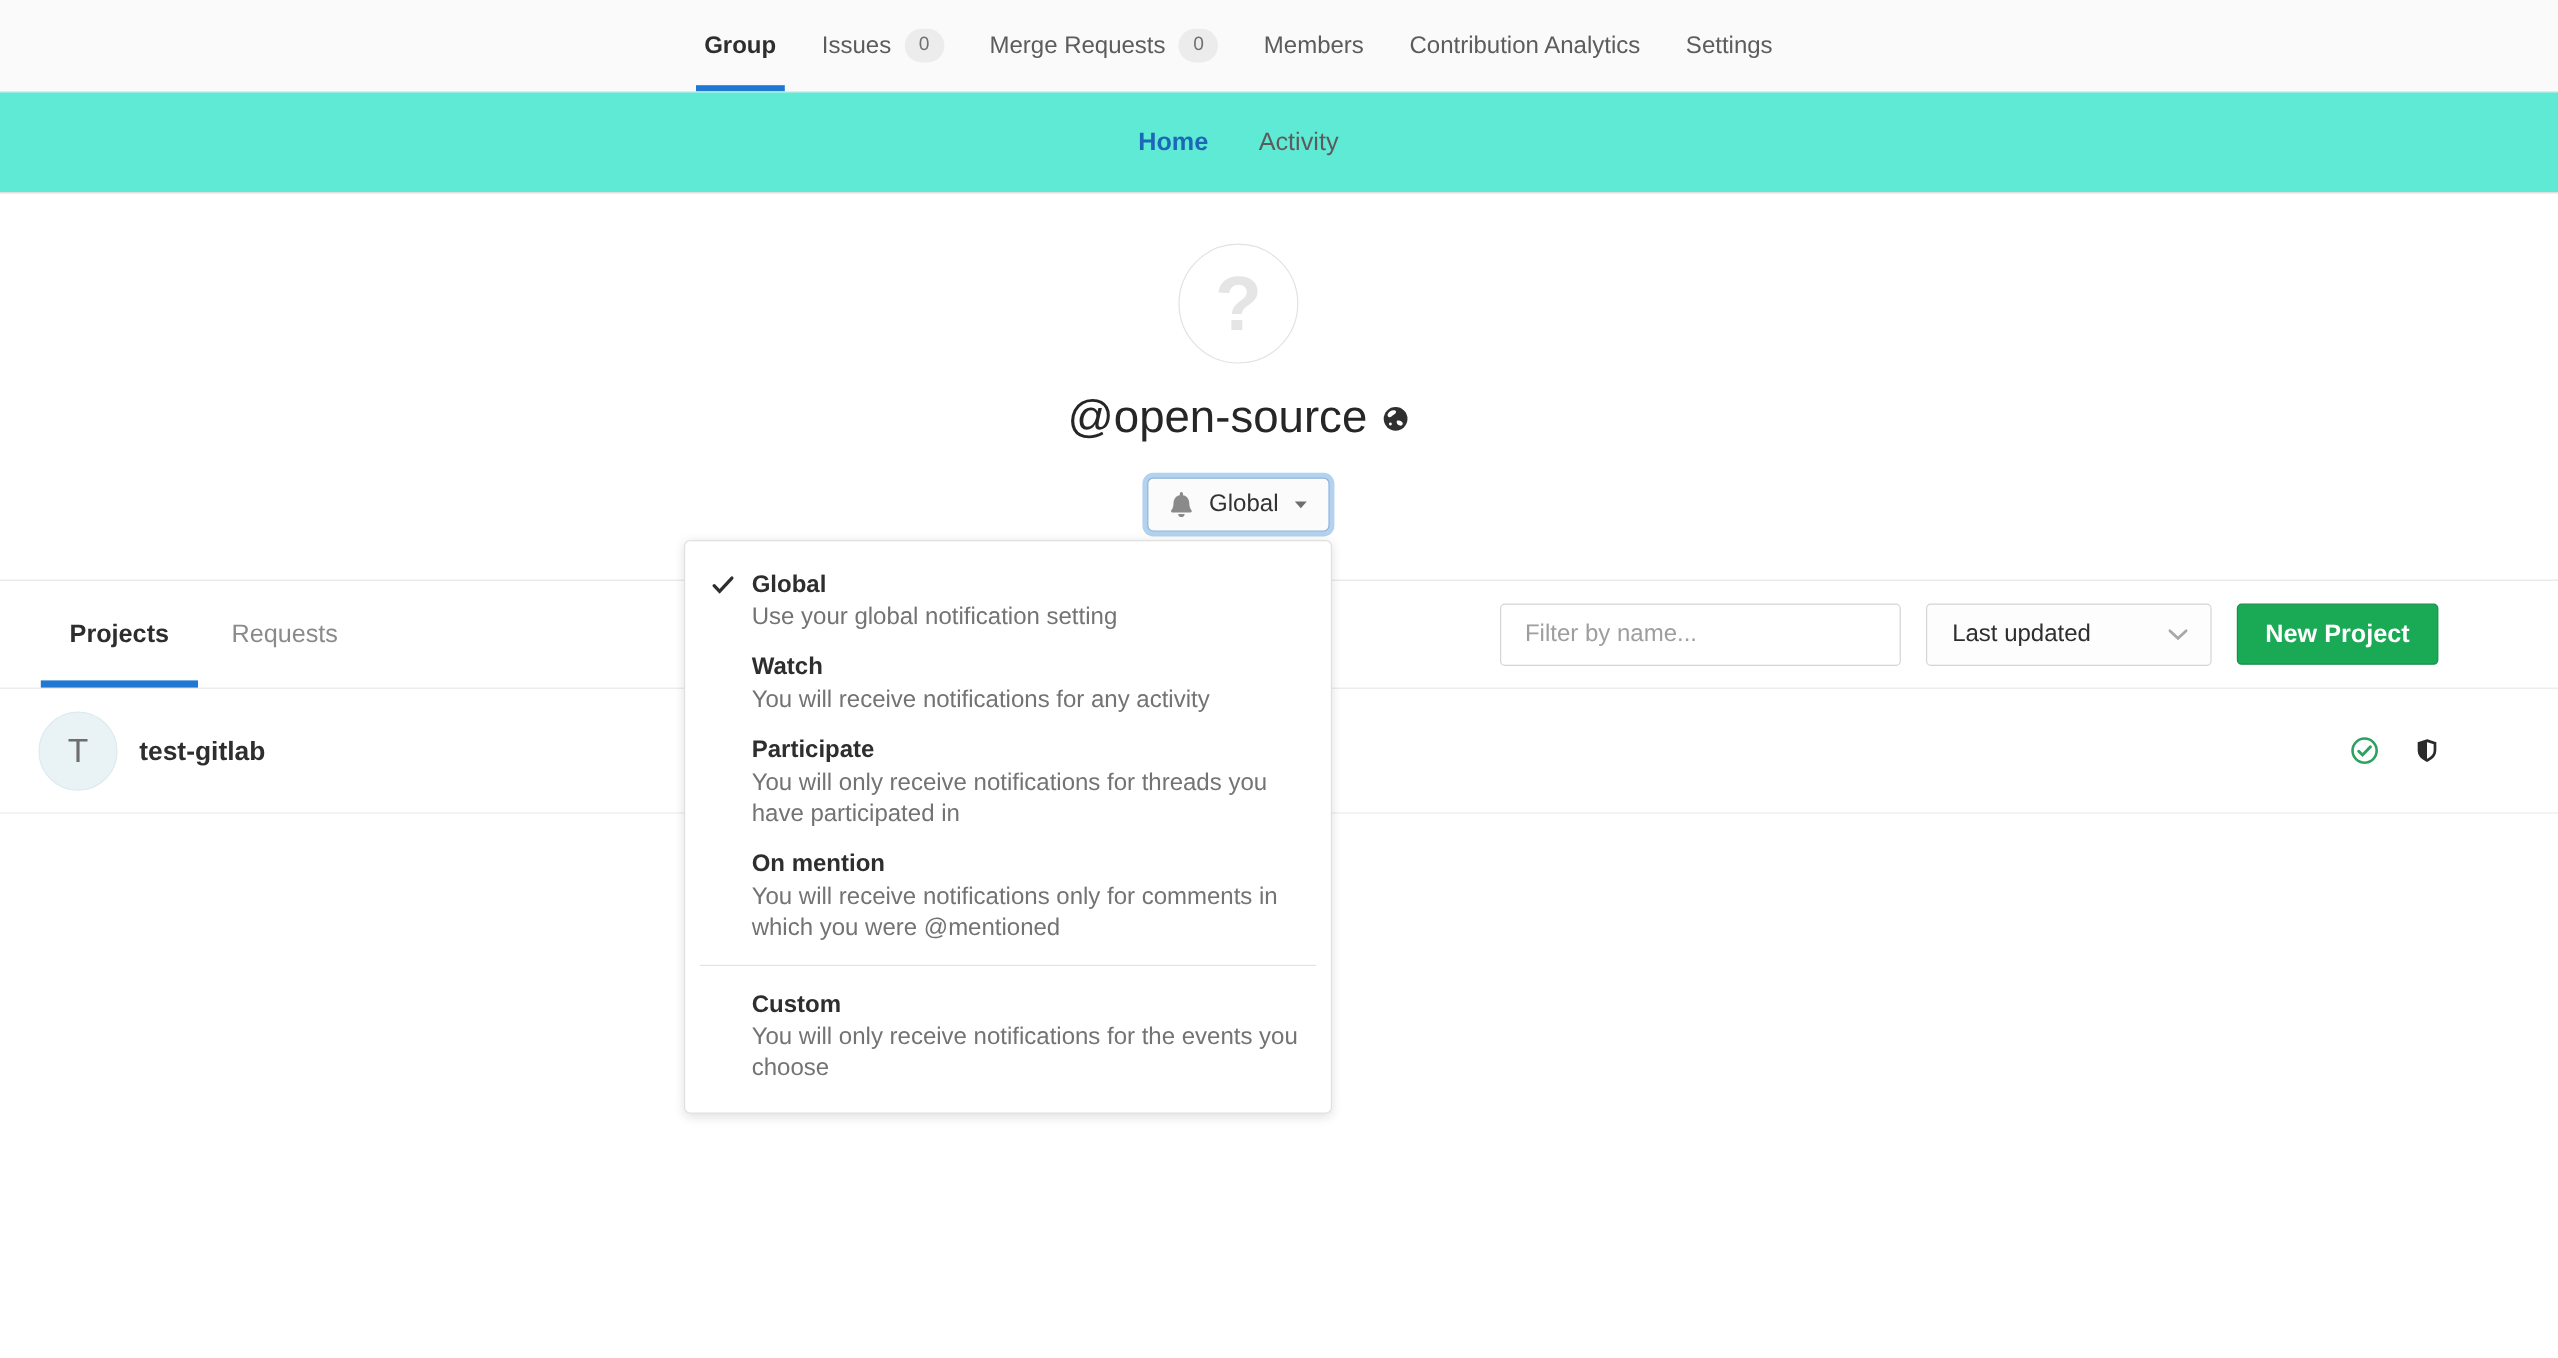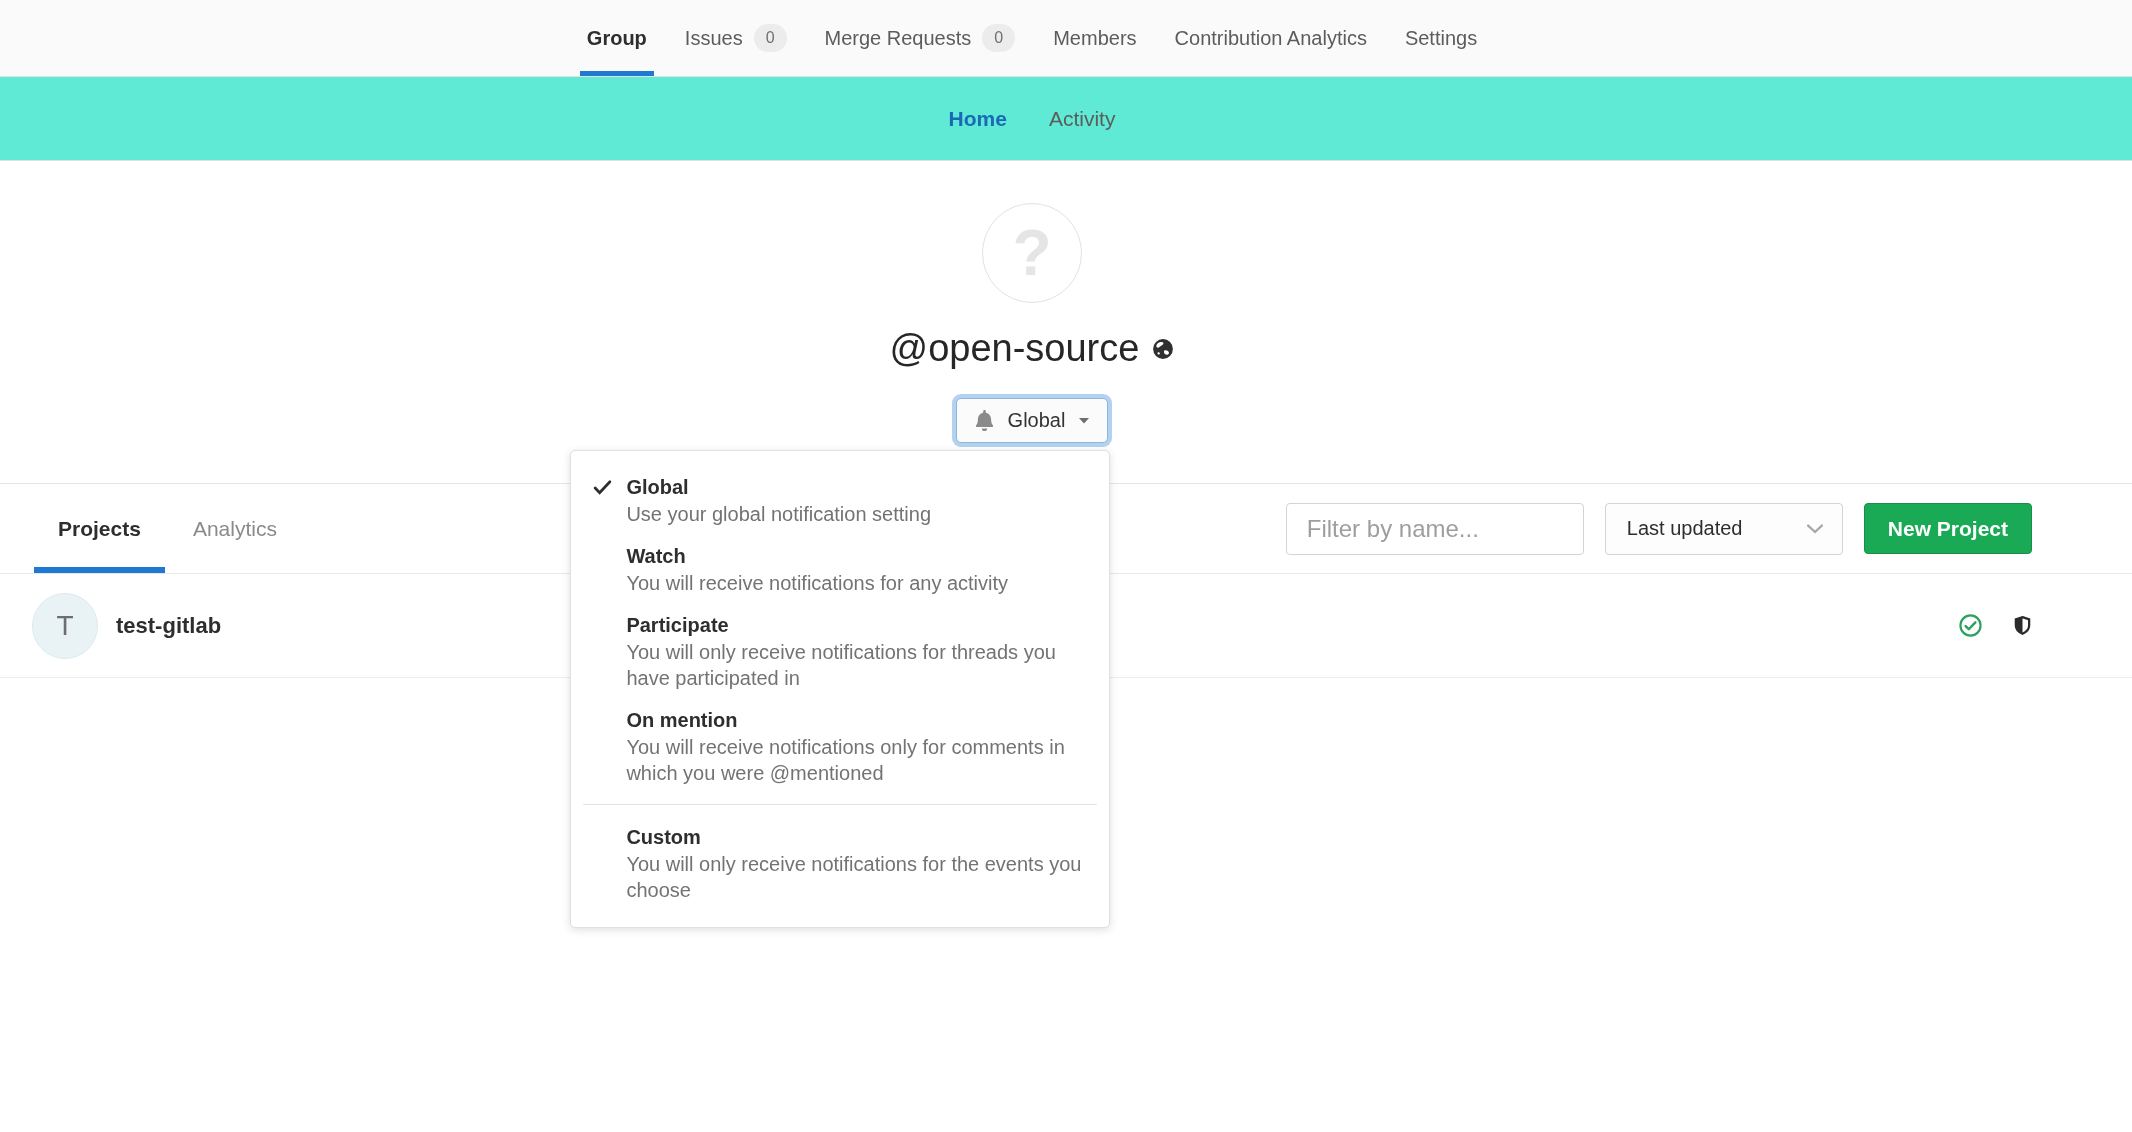--- a/index.html
+++ b/index.html
@@ -54,22 +54,22 @@
   
   .projects-bar { display:flex; align-items:center; height:90px;
     padding:0 100px 0 32px; border-bottom:1px solid #e8e8e8; }
   .tabs { display:flex; align-self:stretch; }
   .tab { display:flex; align-items:center; padding:0 26px; font-size:21px;
     color:#8a8a8a; position:relative; cursor:pointer; }
   .tab.active { color:#2e2e2e; font-weight:700; }
   .tab.active::after { content:""; position:absolute; left:2px; right:2px;
     bottom:0; height:6px; background:#1f78d1; }
   .bar-controls { margin-left:auto; display:flex; align-items:center; gap:21px; }
-  .filter-input { width:298px; height:52px; border:1px solid #d4d4d4;
-    border-radius:4px; padding:0 20px; font-size:24px; color:#333;
+  .filter-input { width:334px; height:52px; border:1px solid #d4d4d4;
+    border-radius:4px; padding:0 20px; font-size:20px; color:#333;
     background:#fff; font-family:inherit; }
   .filter-input::placeholder { color:#9e9e9e; }
   .sort-select { width:238px; height:52px; border:1px solid #d4d4d4;
     border-radius:4px; background:#fdfdfd; display:flex; align-items:center;
     justify-content:space-between; padding:0 19px 0 21px; font-size:20px;
     color:#2e2e2e; cursor:pointer; }
   .new-project-btn { height:51px; padding:0 23px; background:#1aaa55;
     border:1px solid #168f48; border-radius:4px; color:#fff; font-size:21px;
     font-weight:700; display:flex; align-items:center; cursor:pointer;
     font-family:inherit; }
@@ -176,21 +176,21 @@
         <div class="dd-title">Custom</div>
         <div class="dd-desc">You will only receive notifications for the events you choose</div>
       </div>
     </div>
   </div>
 </section>
 
 <div class="projects-bar">
   <div class="tabs">
     <div class="tab active">Projects</div>
-    <div class="tab">Analytics</div>
+    <div class="tab">Requests</div>
   </div>
   <div class="bar-controls">
     <input class="filter-input" type="text" placeholder="Filter by name..." style="">
     <div class="sort-select">
       <span>Last updated</span>
       <span>
         <svg width="16" height="10" viewBox="0 0 14 8">
             <path d="M1 1l6 5.6L13 1" stroke="#a8a8a8" stroke-width="2" fill="none" stroke-linecap="round"></path>
           </svg>
       </span>

